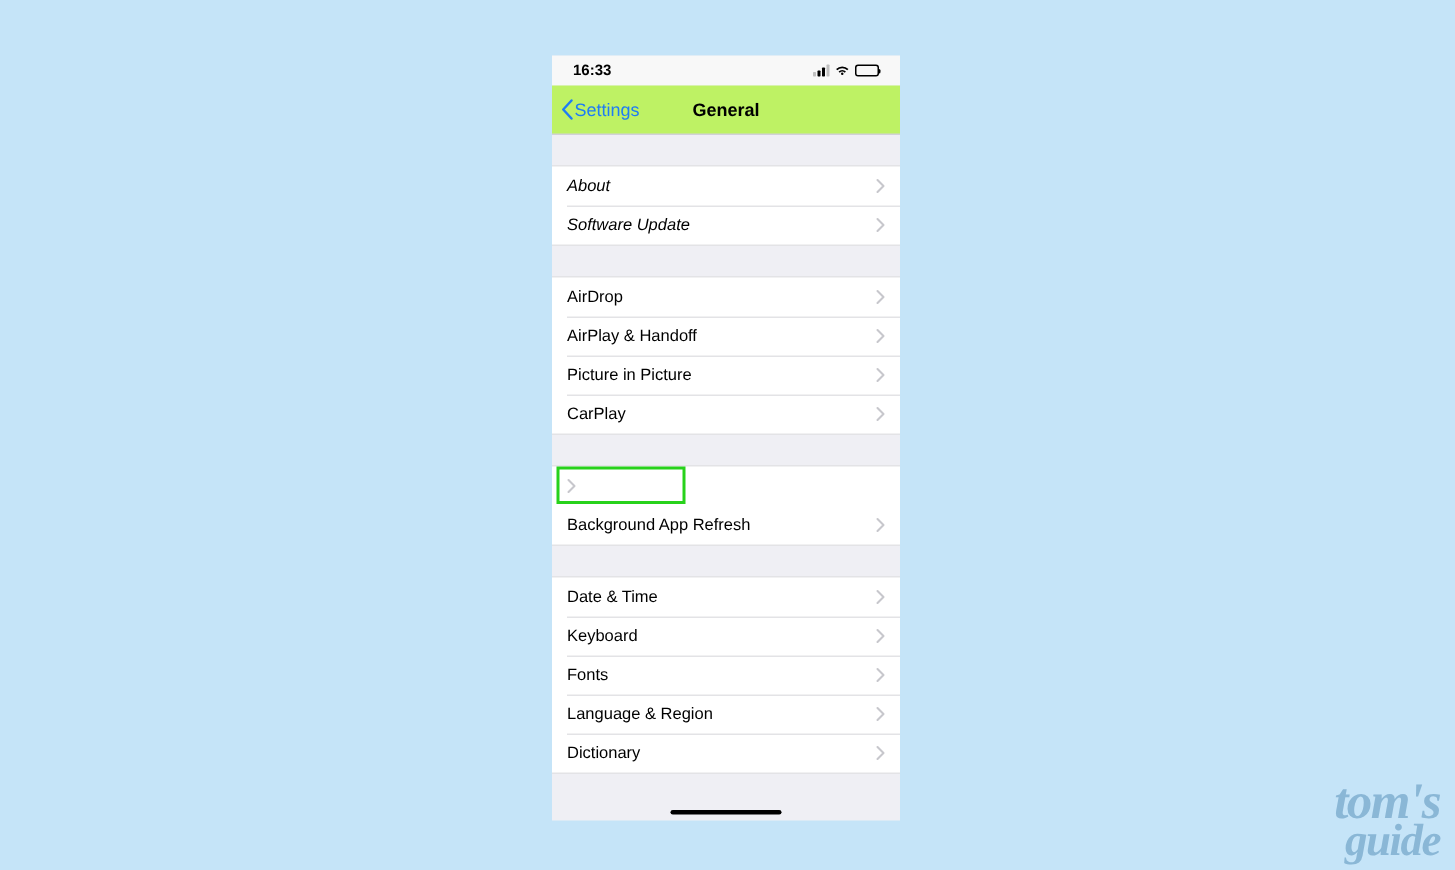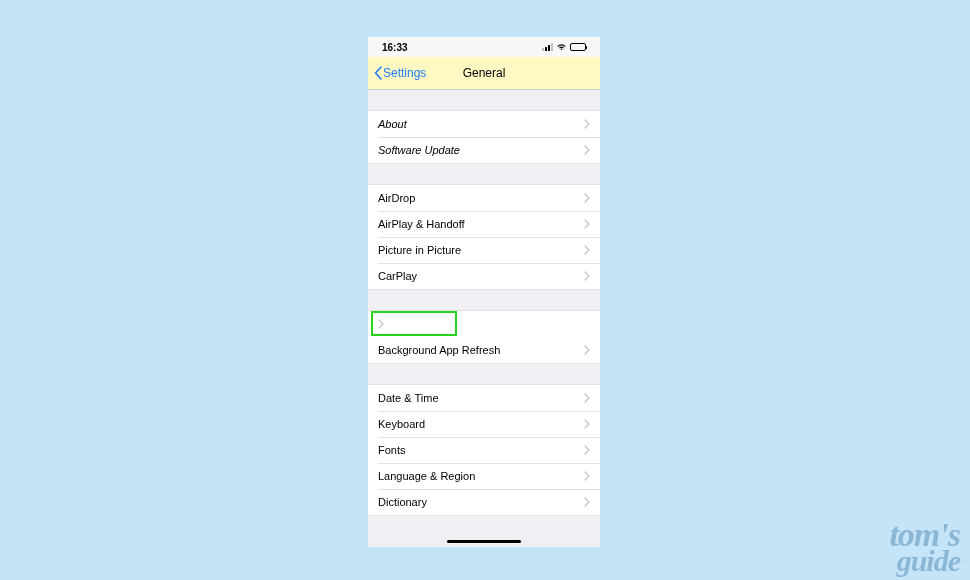--- a/index.html
+++ b/index.html
@@ -75,41 +75,41 @@
   .battery .level {
     height: 100%;
     width: 45%;
     background: #000;
     border-radius: 1px 0 0 1px;
   }
 
   
   .nav-bar {
     height: 33px;
-    background: #fef9c3;
+    background: #bef264;
     border-bottom: 1px solid #d1d1d6;
     position: relative;
     display: flex;
     align-items: center;
   }
   .back {
     position: absolute;
     left: 6px;
     top: 0;
     bottom: 0;
     display: flex;
     align-items: center;
     color: #1e7cf5;
     font-size: 12px;
   }
   .back svg { margin-right: 1px; }
   .nav-title {
     margin: 0 auto;
     font-size: 12px;
-    font-weight: 400;
+    font-weight: 700;
     color: #000;
   }
 
   
   .scroll {
     height: calc(100% - 20px - 33px);
     overflow: hidden;
   }
   .section {
     margin-top: 20px;

